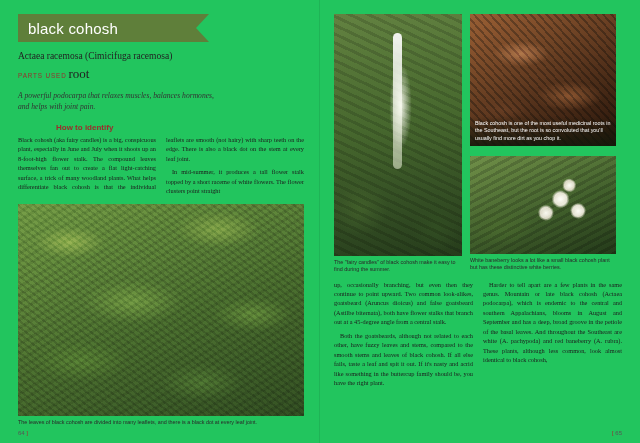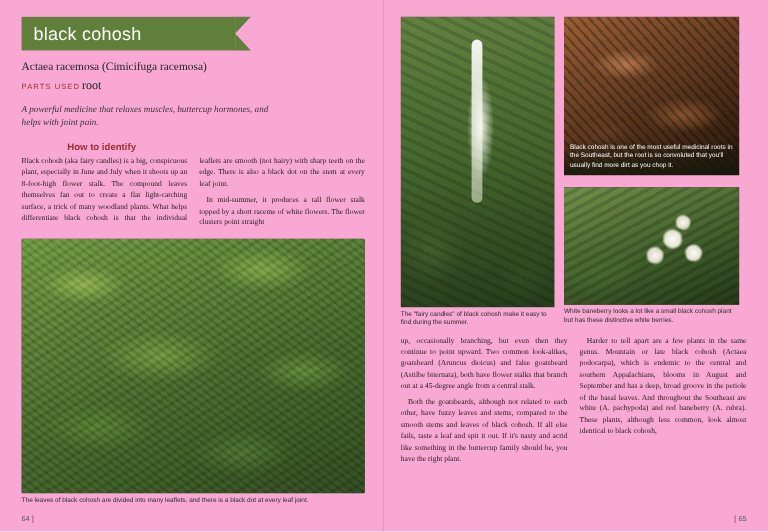--- a/index.html
+++ b/index.html
@@ -4,21 +4,21 @@
 <style>
   * { box-sizing: border-box; }
   html, body { margin:0; padding:0; }
   body {
     width: 640px; height: 443px;
     background: #ffffff;
     font-family: "Liberation Serif", serif;
     overflow: hidden;
   }
   .spread { position: relative; width: 640px; height: 443px; display: flex; }
-  .page { position: relative; height: 443px; background: #f9a8d4; }
+  .page { position: relative; height: 443px; background: #22c55e; }
   .page-left { width: 320px; padding: 14px 16px 0 18px; }
   .page-right { width: 320px; padding: 14px 18px 0 14px; }
   .gutter {
     position: absolute; left: 319px; top: 0; width: 2px; height: 443px;
     background: linear-gradient(to right, rgba(0,0,0,0.10), rgba(0,0,0,0.04));
   }
 
   
   .title-banner {
     position: relative;
@@ -42,21 +42,21 @@
     margin-top: 9px;
     font-size: 9.5px;
     color: #222;
   }
   .parts-line { margin-top: 5px; font-size: 7px; }
   .parts-label {
     color: #9a2d2d; letter-spacing: .9px;
     font-family: "Liberation Sans", sans-serif;
     font-size: 6.3px;
   }
-  .parts-value { color: #222; font-size: 10px; }
+  .parts-value { color: #222; font-size: 13px; }
   .tagline {
     margin-top: 8px;
     font-size: 7.6px; font-style: italic; color: #333;
     line-height: 1.45; width: 206px;
   }
 
   
   .sec-head {
     color: #9a2d2d;
     font-family: "Liberation Sans", sans-serif;
@@ -204,21 +204,21 @@
       <span>black cohosh</span>
     </div>
 
     <div class="latin">Actaea racemosa (Cimicifuga racemosa)</div>
 
     <div class="parts-line">
       <span class="parts-label">PARTS USED</span>
       <span class="parts-value">root</span>
     </div>
 
-    <div class="tagline">A powerful medicine that relaxes muscles, buttercup hormones, and helps with joint pain.</div>
+    <div class="tagline">A powerful podocarpa that relaxes muscles, balances hormones, and helps with joint pain.</div>
 
     <div class="sec-head">How to identify</div>
 
     <div class="cols2">
       <p>Black cohosh (aka fairy candles) is a big, conspicuous plant, especially in June and July when it shoots up an 8-foot-high flower stalk. The compound leaves themselves fan out to create a flat light-catching surface, a trick of many woodland plants. What helps differentiate black cohosh is that the individual leaflets are smooth (not hairy) with sharp teeth on the edge. There is also a black dot on the stem at every leaf joint.</p>
       <p class="ind">In mid-summer, it produces a tall flower stalk topped by a short raceme of white flowers. The flower clusters point straight</p>
     </div>
 
     <div class="photo leaf-photo">
       <div class="leaf-bg"></div>

